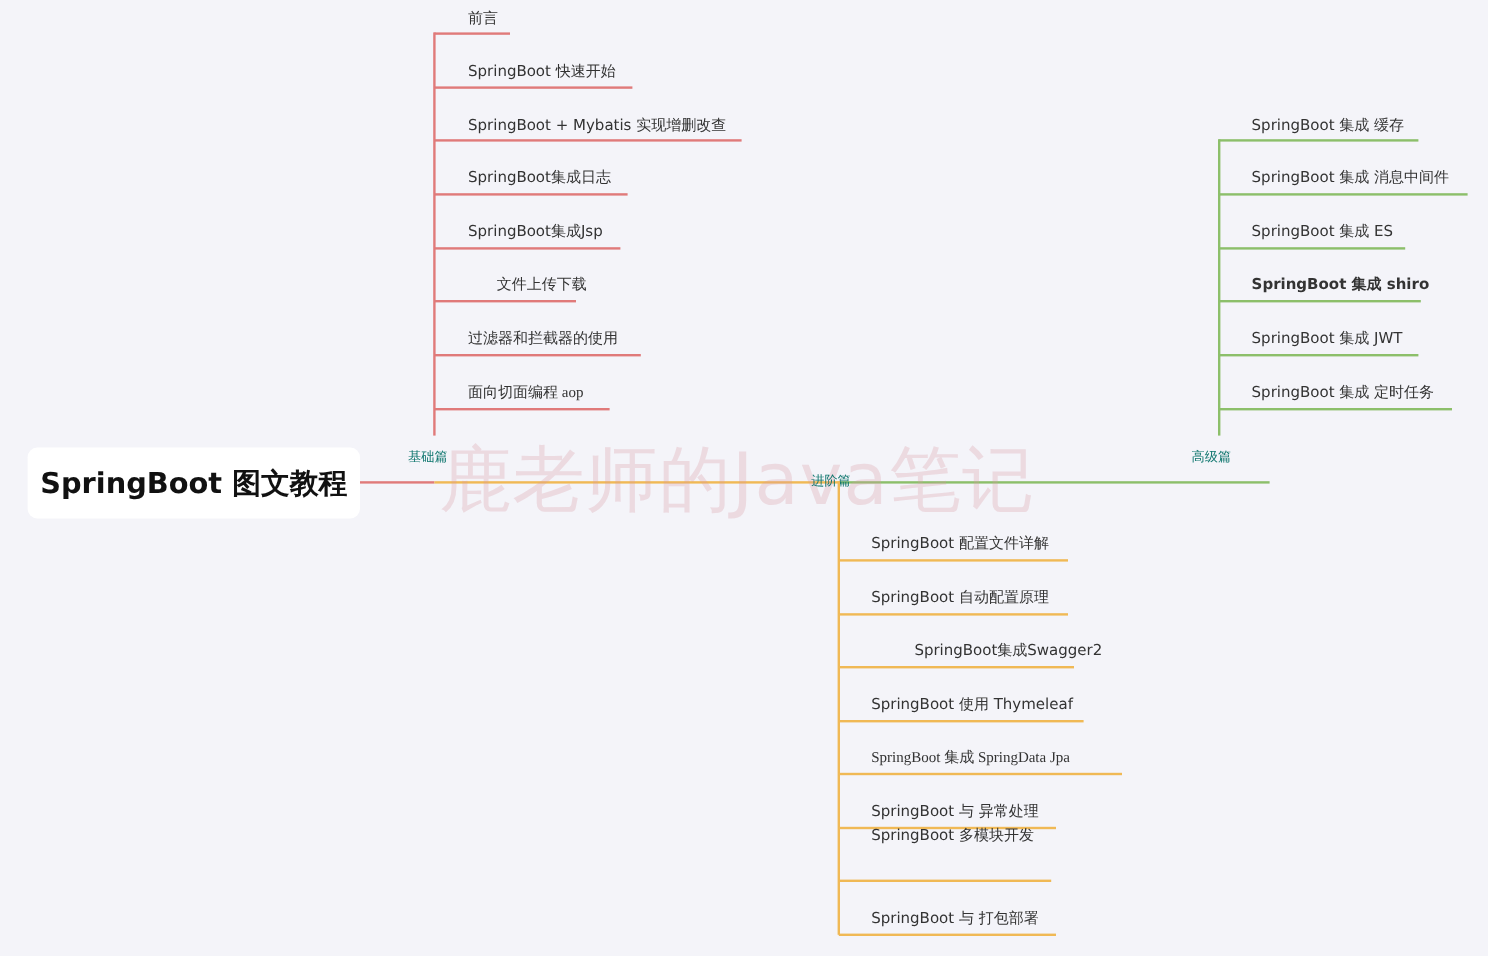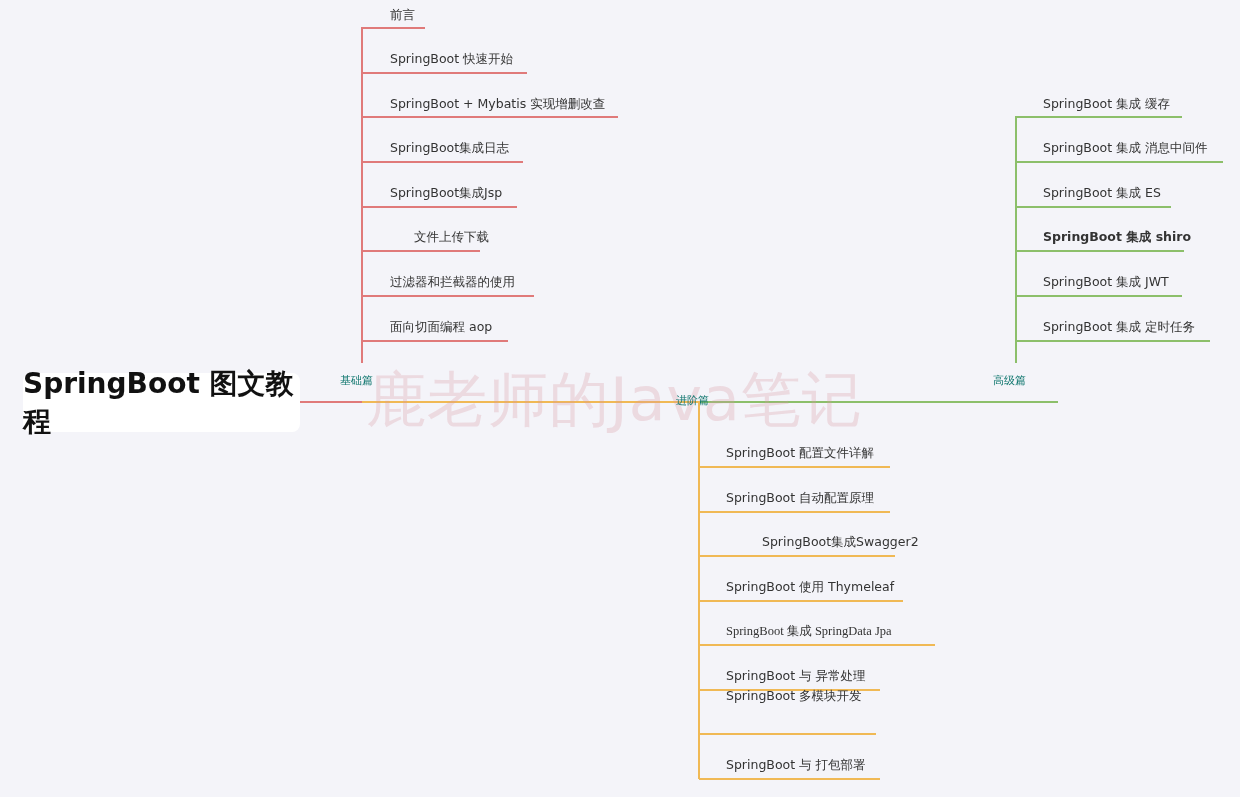--- a/index.html
+++ b/index.html
@@ -6,21 +6,21 @@
   body {
     width:1240px; height:797px; position:relative; overflow:hidden;
     background:#f4f4f9;
     font-family:"DejaVu Sans","Liberation Sans",sans-serif;
     color:#2b2b2b;
   }
   .root-node {
     position:absolute; left:23px; top:373px; width:277px; height:59px;
     background:#ffffff; border-radius:8px;
     display:flex; align-items:center; justify-content:center;
-    font-size:28px; font-weight:bold; color:#111;
+    font-size:24px; font-weight:bold; color:#111;
   }
   .hline { position:absolute; height:2px; }
   .vline { position:absolute; width:2px; }
   .branch-label {
     position:absolute; font-size:11px; font-weight:normal; color:#0f766e;
   }
   .leaf {
     position:absolute; font-size:12.5px; color:#333; white-space:nowrap;
   }
   .watermark {
@@ -68,21 +68,21 @@
 </div>
 <div>
   <div class="leaf" style="left:390px; top:229px;margin-left:24px;">文件上传下载</div>
   <div class="hline" style="left:362px; top:250px; width:118px; background:#e07a7a;"></div>
 </div>
 <div>
   <div class="leaf" style="left:390px; top:274px;">过滤器和拦截器的使用</div>
   <div class="hline" style="left:362px; top:295px; width:172px; background:#e07a7a;"></div>
 </div>
 <div>
-  <div class="leaf" style="left:390px; top:319px;">面向切面编程 aop</div>
+  <div class="leaf" style="left:390px; top:319px;font-family:Liberation Serif, serif;">面向切面编程 aop</div>
   <div class="hline" style="left:362px; top:340px; width:146px; background:#e07a7a;"></div>
 </div>
 
 <div class="branch-label" style="left:676px; top:373px;margin-top:20px;">进阶篇</div>
 <div class="vline" style="left:698px; top:401px; height:378px; background:#f0b955;"></div>
 
 <div>
   <div class="leaf" style="left:726px; top:445px;">SpringBoot 配置文件详解</div>
   <div class="hline" style="left:699px; top:466px; width:191px; background:#f0b955;"></div>
 </div>

